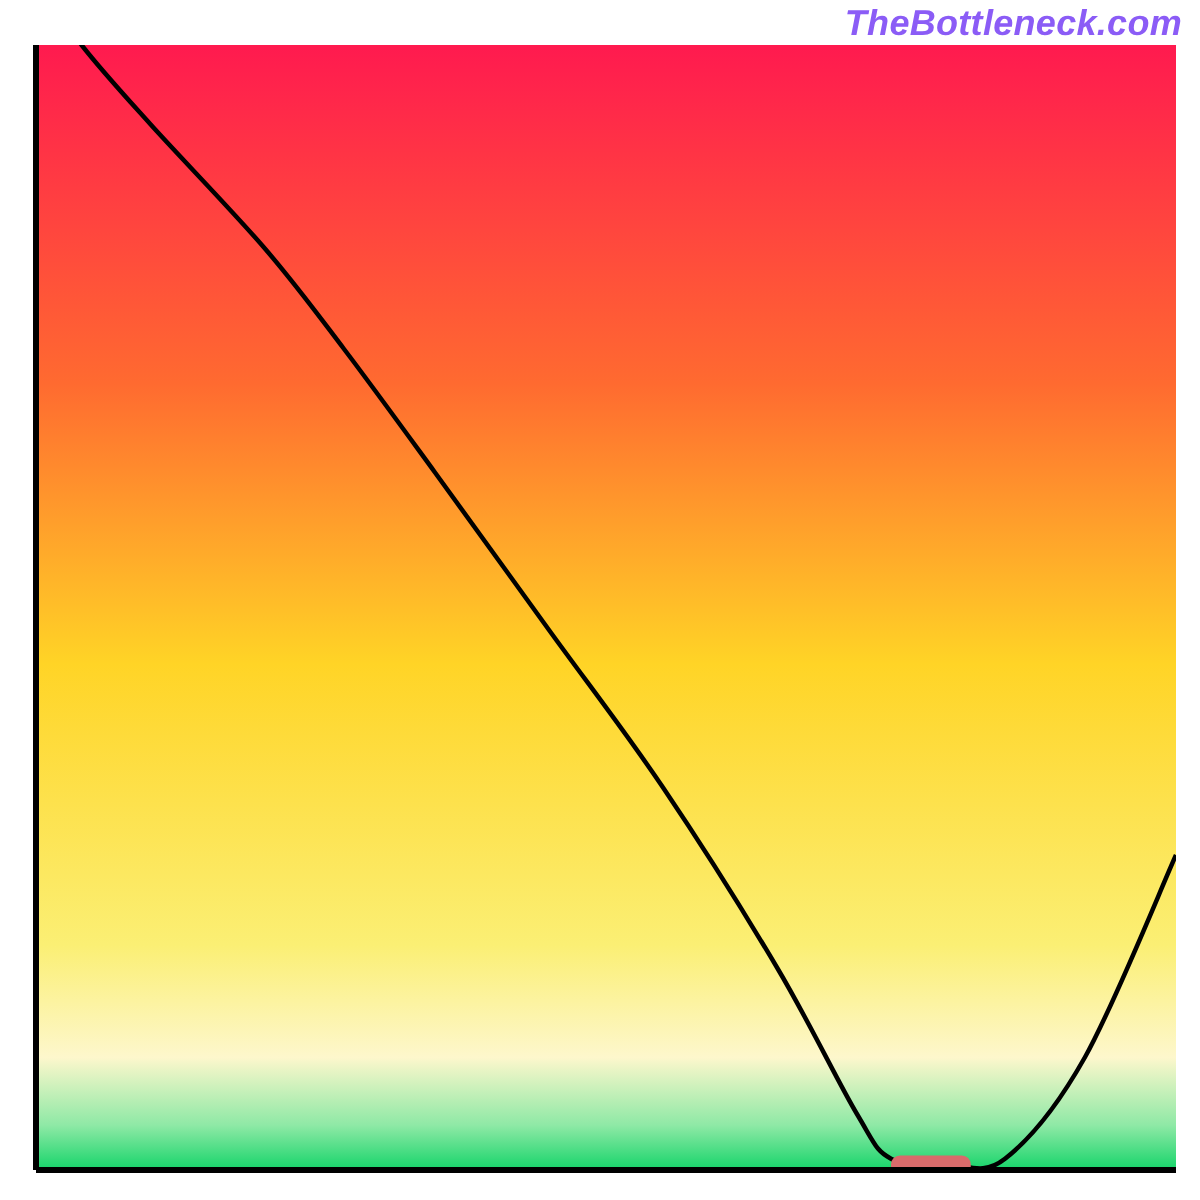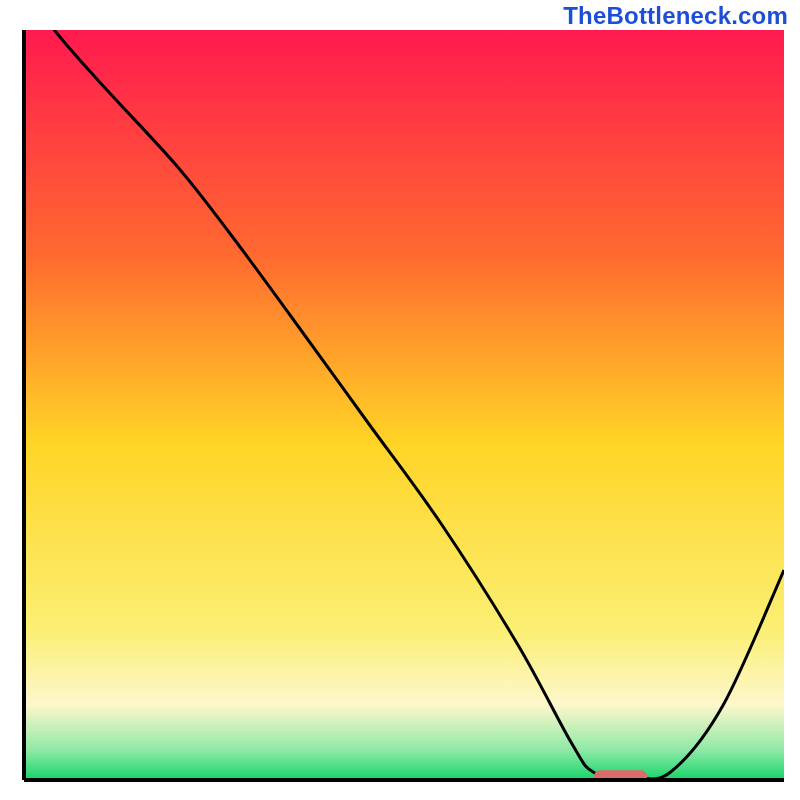--- a/index.html
+++ b/index.html
@@ -15,22 +15,23 @@
     position: relative;
     width: 800px;
     height: 800px;
   }
   .watermark {
     position: absolute;
     top: 2px;
     right: 12px;
     font-size: 24px;
     font-weight: 600;
-    color: #1d4ed8;
+    color: #8b5cf6;
     letter-spacing: 0.2px;
+    font-style: italic;
   }
   svg.chart {
     position: absolute;
     left: 0;
     top: 0;
     width: 800px;
     height: 800px;
   }
 </style>
 </head>

